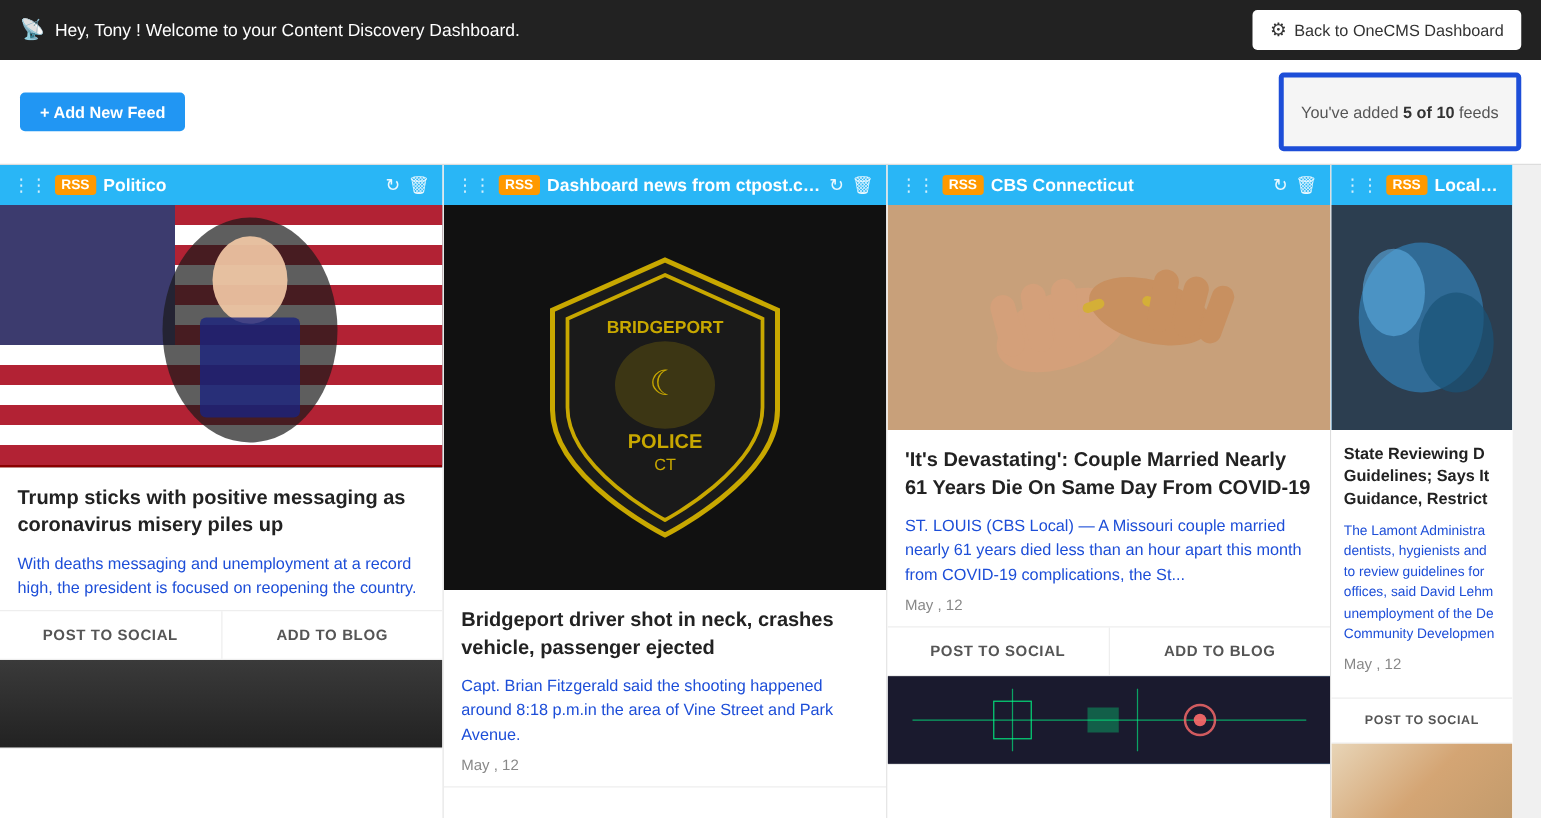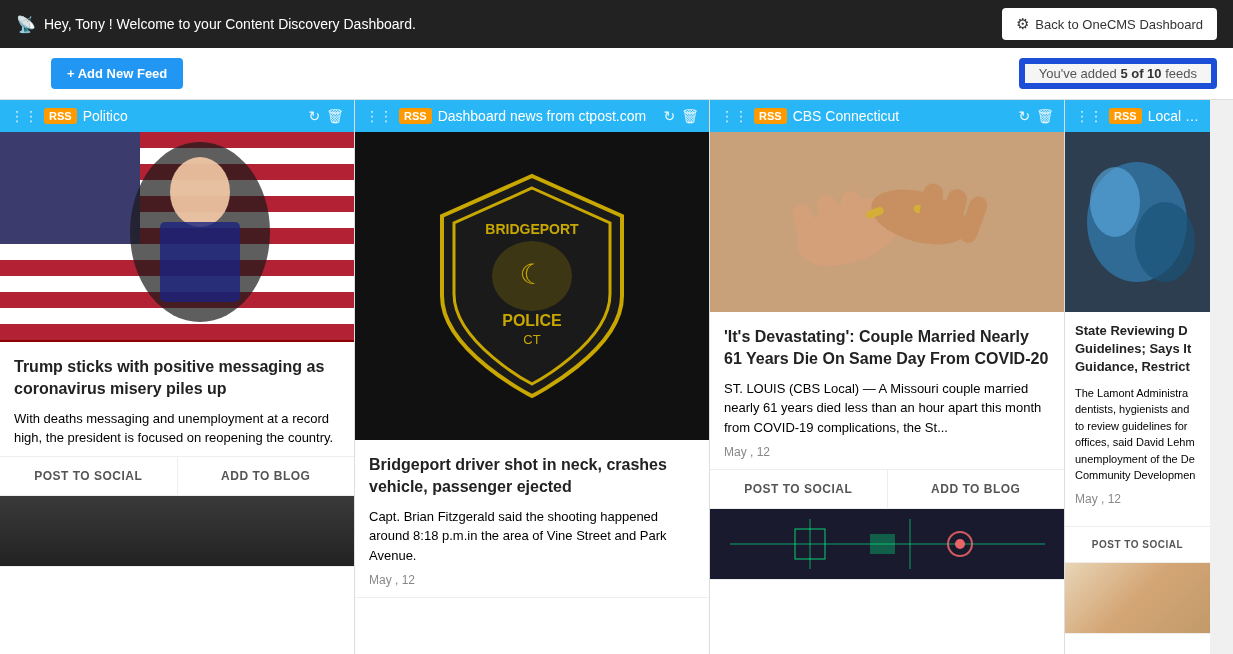--- a/index.html
+++ b/index.html
@@ -54,27 +54,26 @@
       color: #fff;
       border: none;
       border-radius: 4px;
       padding: 8px 16px;
       font-size: 13px;
       cursor: pointer;
       display: flex;
       align-items: center;
       gap: 5px;
       font-weight: 600;
-      margin-left: 35px;
     }
     .feed-counter {
       background: #f5f5f5;
-      border: 6px solid #1d4ed8;
+      border: 4px solid #1d4ed8;
       border-radius: 4px;
-      padding: 2px 14px;
+      padding: 20px 14px;
       font-size: 13px;
       color: #555;
     }
     .feed-counter strong { color: #333; font-weight: 700; }
 
     
     .feeds-container {
       display: flex;
       gap: 0;
       overflow-x: hidden;
@@ -112,21 +111,21 @@
       background: #f90;
       border-radius: 3px;
       padding: 2px 5px;
       font-size: 11px;
       color: #fff;
       font-weight: bold;
     }
     .feed-header .feed-title {
       flex: 1;
       font-size: 14px;
-      font-weight: 400;
+      font-weight: 700;
       white-space: nowrap;
       overflow: hidden;
       text-overflow: ellipsis;
     }
     .feed-header .header-actions {
       display: flex;
       gap: 6px;
       align-items: center;
     }
     .feed-header .header-actions span {
@@ -151,21 +150,21 @@
     }
     .article-title {
       font-size: 16px;
       font-weight: 700;
       color: #222;
       line-height: 1.4;
       margin-bottom: 8px;
     }
     .article-snippet {
       font-size: 13px;
-      color: #000000;
+      color: #1d4ed8;
       line-height: 1.5;
       margin-bottom: 8px;
     }
     .article-date {
       font-size: 12px;
       color: #888;
       margin-bottom: 10px;
     }
     .article-actions {
       display: flex;
@@ -372,21 +371,21 @@
 
             <rect x="80" y="75" width="20" height="50" rx="10" fill="#d4a07a" transform="rotate(-15,80,75)"></rect>
             <rect x="105" y="65" width="20" height="55" rx="10" fill="#d4a07a" transform="rotate(-10,105,65)"></rect>
             <rect x="130" y="60" width="20" height="55" rx="10" fill="#d4a07a" transform="rotate(-5,130,60)"></rect>
             <rect x="215" y="50" width="20" height="50" rx="10" fill="#c89060" transform="rotate(10,215,50)"></rect>
             <rect x="240" y="55" width="20" height="50" rx="10" fill="#c89060" transform="rotate(15,240,55)"></rect>
             <rect x="263" y="62" width="18" height="48" rx="9" fill="#c89060" transform="rotate(20,263,62)"></rect>
           </svg>
         </div>
         <div class="article-body">
-          <div class="article-title">'It's Devastating': Couple Married Nearly 61 Years Die On Same Day From COVID-20</div>
+          <div class="article-title">'It's Devastating': Couple Married Nearly 61 Years Die On Same Day From COVID-19</div>
           <div class="article-snippet">ST. LOUIS (CBS Local) — A Missouri couple married nearly 61 years died less than an hour apart this month from COVID-19 complications, the St...</div>
           <div class="article-date">May , 12</div>
         </div>
         <div class="article-actions">
           <button>POST TO SOCIAL</button>
           <button>ADD TO BLOG</button>
         </div>
       </div>
 
       <div class="article-card">

